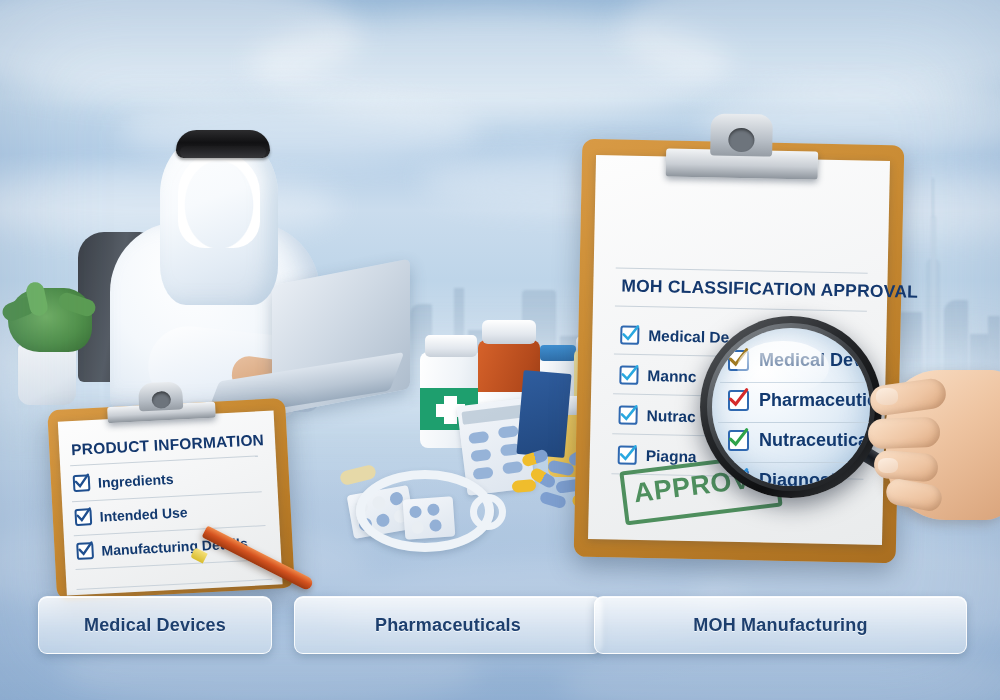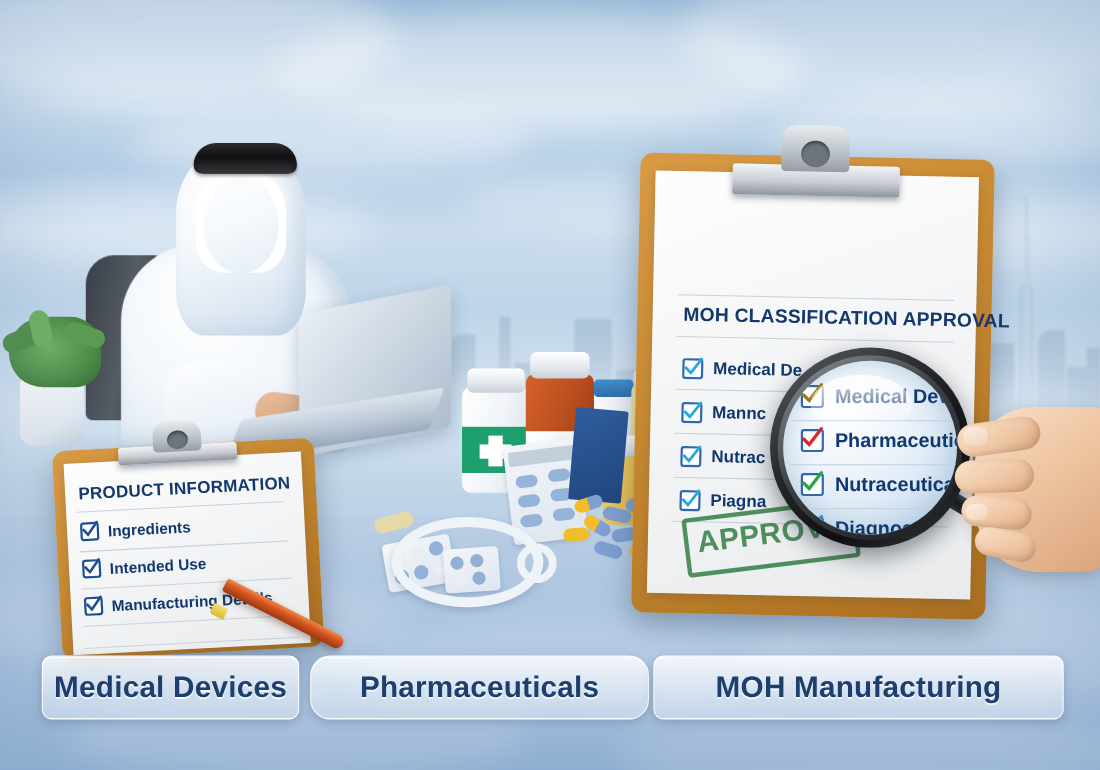--- a/index.html
+++ b/index.html
@@ -211,21 +211,21 @@
   .tagrow{position:absolute;left:0;top:596px;width:1000px;height:60px;z-index:60;}
   .tag{
     position:absolute;top:0;height:56px;border-radius:9px;
     background:linear-gradient(180deg,rgba(255,255,255,.82),rgba(238,244,250,.62) 55%,rgba(214,228,241,.58));
     border:1px solid rgba(255,255,255,.85);
     box-shadow:0 3px 9px rgba(45,70,100,.25), inset 0 1px 0 rgba(255,255,255,.9);
     display:flex;align-items:center;justify-content:center;
     backdrop-filter:blur(2px);
   }
   .tag span{
-    color:#1d3f6e;font-weight:bold;font-size:27px;letter-spacing:.2px;
+    color:#1d3f6e;font-weight:bold;font-size:18px;letter-spacing:.2px;
     font-family:"Liberation Sans Narrow","Liberation Sans",sans-serif;
     text-shadow:0 1px 0 rgba(255,255,255,.75);
   }
   .vign{position:absolute;inset:0;pointer-events:none;
     box-shadow:inset 0 0 110px rgba(110,140,175,.28);}
 </style>
 </head>
 <body>
 
 <div id="stage">
@@ -561,21 +561,21 @@
     background:linear-gradient(180deg,#f08a4a,#d4521f 45%,#9c3810);
     border-radius:3px 7px 7px 3px;transform:rotate(27deg);
     box-shadow:0 3px 7px rgba(50,25,10,.35);"></div>
   <div style="position:absolute;left:192px;top:550px;width:14px;height:11px;z-index:32;
     background:linear-gradient(180deg,#f5e07a,#d8bc2e);border-radius:3px 0 0 3px;transform:rotate(27deg);"></div>
 
   <div class="tagrow">
     <div class="tag" style="left:38px;width:232px;">
       <span>Medical Devices</span>
     </div>
-    <div class="tag" style="left:282px;width:306px;border-radius:18px;">
+    <div class="tag" style="left:294px;width:306px;">
       <span>Pharmaceuticals</span>
     </div>
     <div class="tag" style="left:594px;width:371px;">
       <span>MOH Manufacturing</span>
     </div>
   </div>
 
   <div class="vign"></div>
 </div>
 

